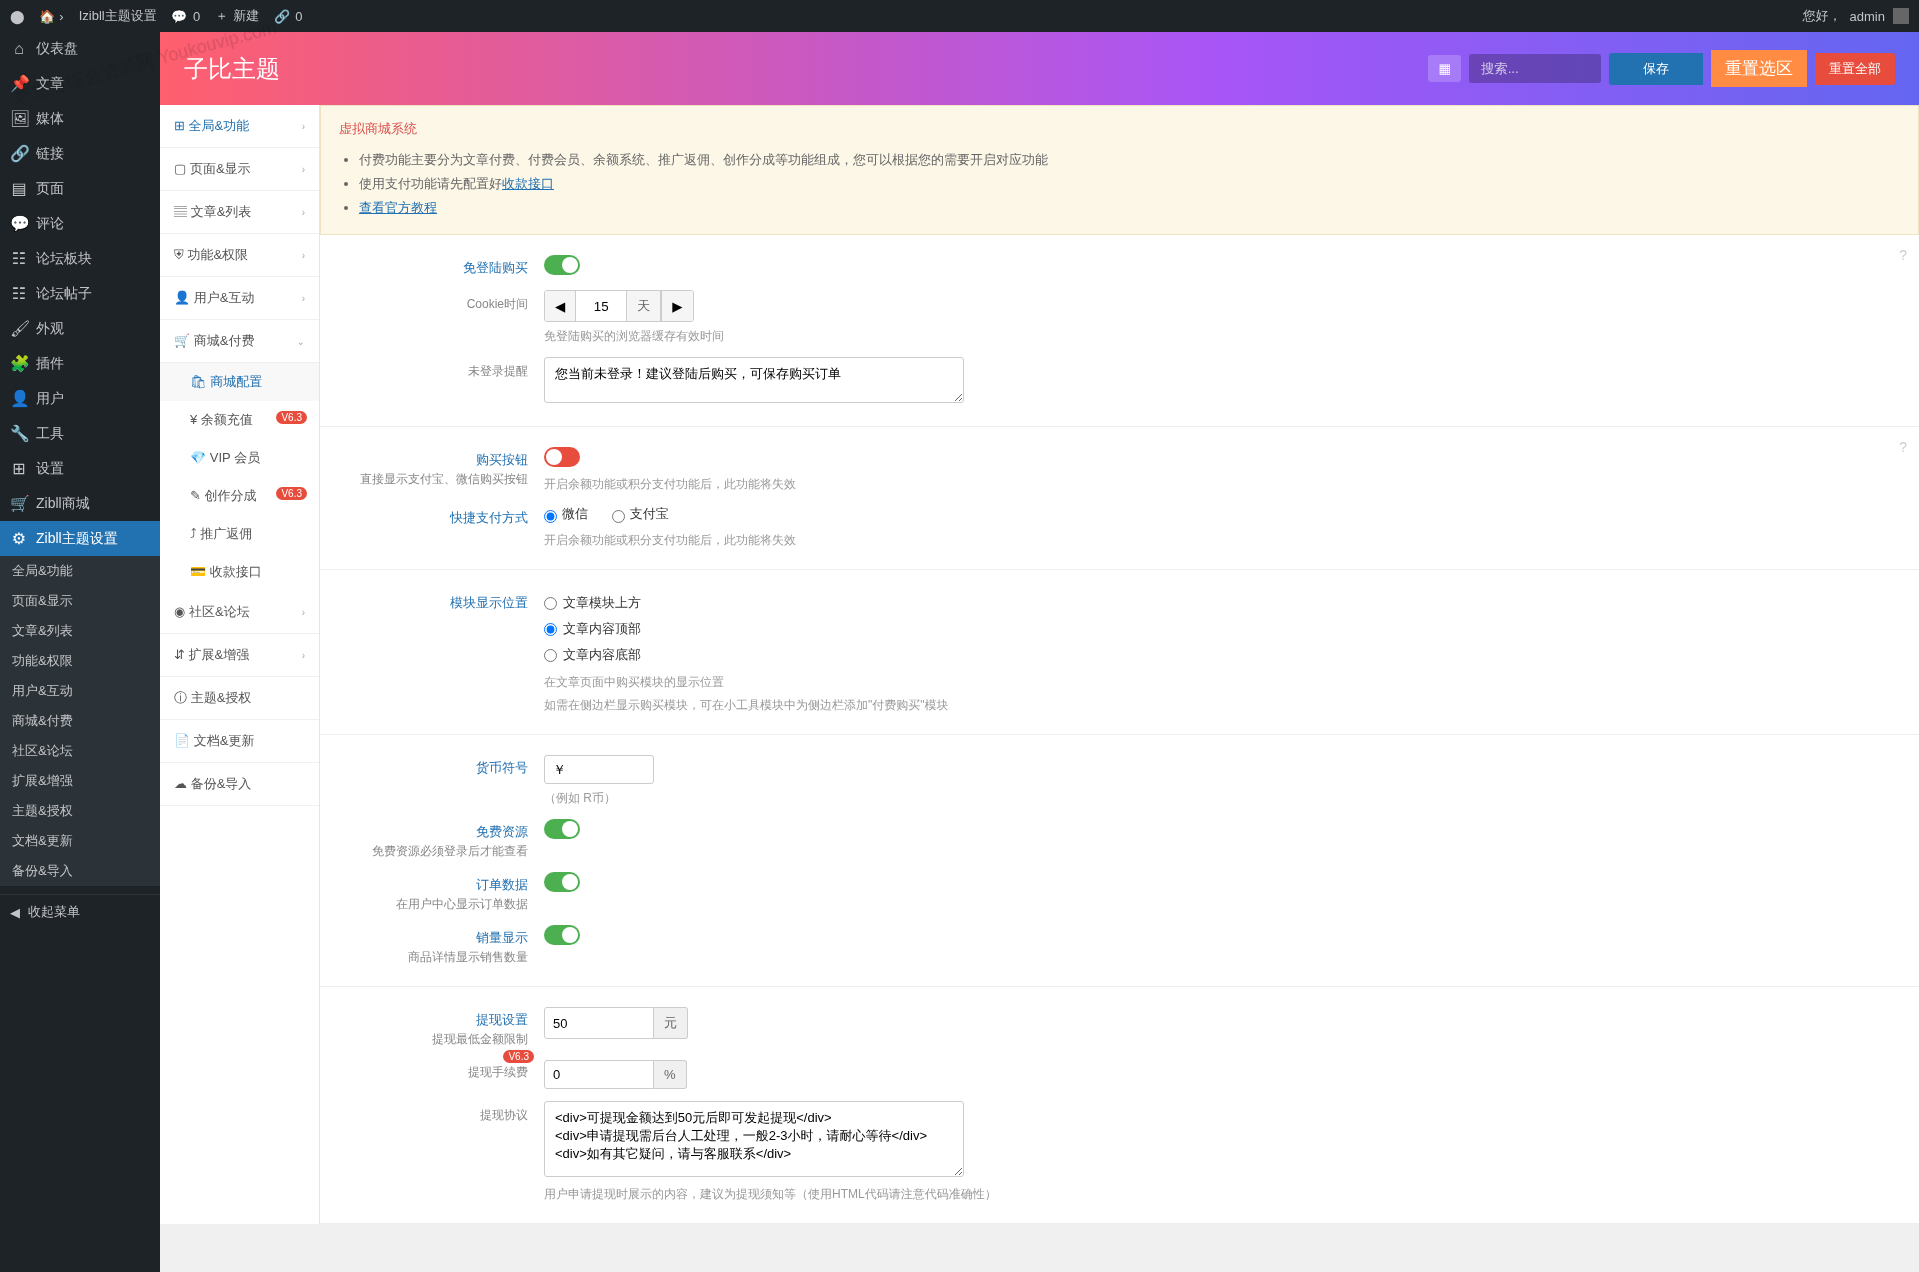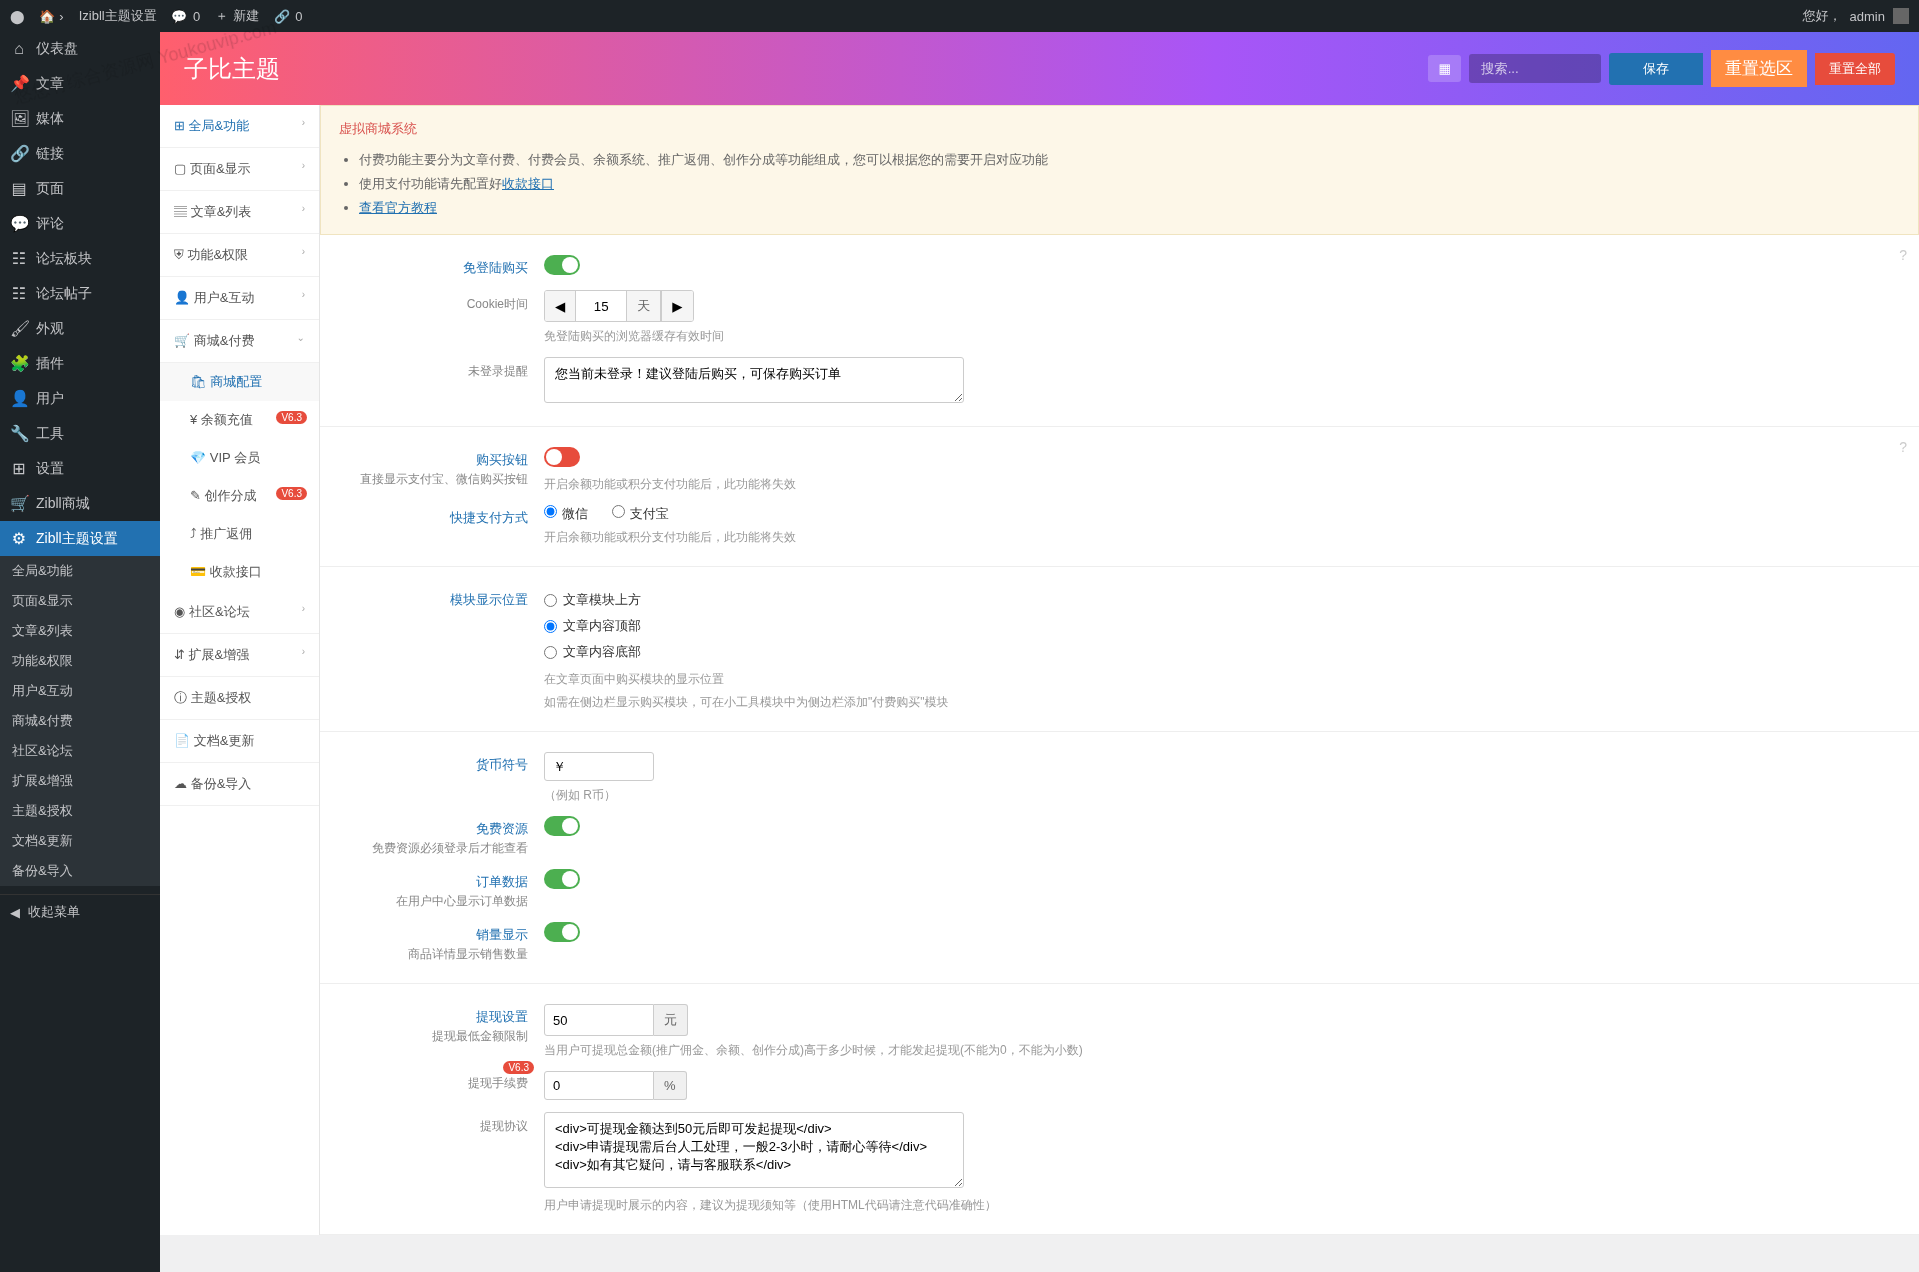--- a/index.html
+++ b/index.html
@@ -31,21 +31,21 @@
 .theme-icon-btn { background: rgba(255,255,255,0.2); border: none; color: #fff; padding: 6px 10px; border-radius: 3px; cursor: pointer; }
 .theme-search { background: rgba(0,0,0,0.25); border: none; color: #fff; padding: 7px 12px; border-radius: 3px; width: 132px; }
 .theme-search::placeholder { color: rgba(255,255,255,0.7); }
 .btn-save { background: #2271b1; color: #fff; border: none; padding: 7px 34px; border-radius: 3px 0 0 3px; cursor: pointer; font-size: 13px; }
 .btn-reset1 { background: #ff8c42; color: #fff; border: none; padding: 7px 14px; cursor: pointer; font-size: 17px; }
 .btn-reset2 { background: #e74c3c; color: #fff; border: none; padding: 7px 14px; border-radius: 0 3px 3px 0; cursor: pointer; font-size: 13px; }
 
 
 .content-layout { display: flex; }
 .settings-nav { width: 160px; background: #fff; border-right: 1px solid #e5e5e5; }
-.nav-item { padding: 12px 14px; display: flex; align-items: flex-start; justify-content: space-between; cursor: pointer; border-bottom: 1px solid #f0f0f0; font-size: 13px; color: #555; }
+.nav-item { padding: 12px 14px; display: flex; align-items: center; justify-content: space-between; cursor: pointer; border-bottom: 1px solid #f0f0f0; font-size: 13px; color: #555; }
 .nav-item.nav-active { color: #2271b1; font-weight: 500; }
 .nav-item .caret { color: #aaa; font-size: 10px; }
 .nav-sub-item { padding: 10px 14px 10px 30px; cursor: pointer; font-size: 13px; color: #555; position: relative; }
 .nav-sub-item.sub-active { color: #2271b1; font-weight: 500; background: #f8f8f8; }
 .nav-badge { background: #e74c3c; color: #fff; font-size: 10px; padding: 1px 5px; border-radius: 8px; position: absolute; right: 12px; top: 10px; }
 
 .settings-content { flex: 1; background: #f5f5f5; }
 
 
 .notice-box { background: #fdf7e8; border: 1px solid #f0e4c0; padding: 14px 18px; margin: 0; }
@@ -81,21 +81,21 @@
 
 .text-input { width: 100%; max-width: 420px; padding: 7px 10px; border: 1px solid #ccc; border-radius: 3px; font-size: 13px; resize: vertical; }
 .text-input-sm { width: 110px; padding: 6px 8px; border: 1px solid #ccc; border-radius: 3px; font-size: 13px; }
 .input-group { display: inline-flex; }
 .input-addon { background: #f0f0f0; border: 1px solid #ccc; border-left: none; padding: 6px 10px; color: #666; border-radius: 0 3px 3px 0; }
 .input-group .text-input-sm { border-radius: 3px 0 0 3px; }
 
 
 .radio-item { display: flex; align-items: center; gap: 6px; padding: 4px 0; }
 .radio-item input { margin: 0; }
-.radio-inline { display: inline-flex; align-items: flex-start; gap: 5px; margin-right: 20px; }
+.radio-inline { display: inline-flex; align-items: flex-end; gap: 5px; margin-right: 20px; }
 
 .help-icon { position: absolute; right: 12px; top: 12px; color: #ccc; cursor: pointer; font-size: 14px; }
 
 .watermark { position: absolute; top: 50px; left: 10px; font-size: 18px; color: rgba(0,0,0,0.15); transform: rotate(-15deg); pointer-events: none; z-index: 100; }
 </style>
 </head>
 <body>
 
 <div class="watermark">悠悠有综合资源网
 Youkouvip.com</div>
@@ -393,21 +393,20 @@
         <div class="form-row">
           <div class="form-label">
             <div class="form-label-main">提现设置</div>
             <div class="form-label-sub">提现最低金额限制</div>
           </div>
           <div class="form-control-wrap">
             <div class="input-group">
               <input class="text-input-sm" value="50" style="">
               <span class="input-addon">元</span>
             </div>
-            <div class="form-help">当用户可提现总金额(推广佣金、余额、创作分成)高于多少时候，才能发起提现(不能为0，不能为小数)</div>
           </div>
         </div>
         <div class="form-row">
           <div class="form-label">
             <div style="position:relative;display:inline-block;">
               <span class="nav-badge" style="position:absolute;top:-14px;right:-6px;">V6.3</span>
               <span class="form-label-sub">提现手续费</span>
             </div>
           </div>
           <div class="form-control-wrap">

